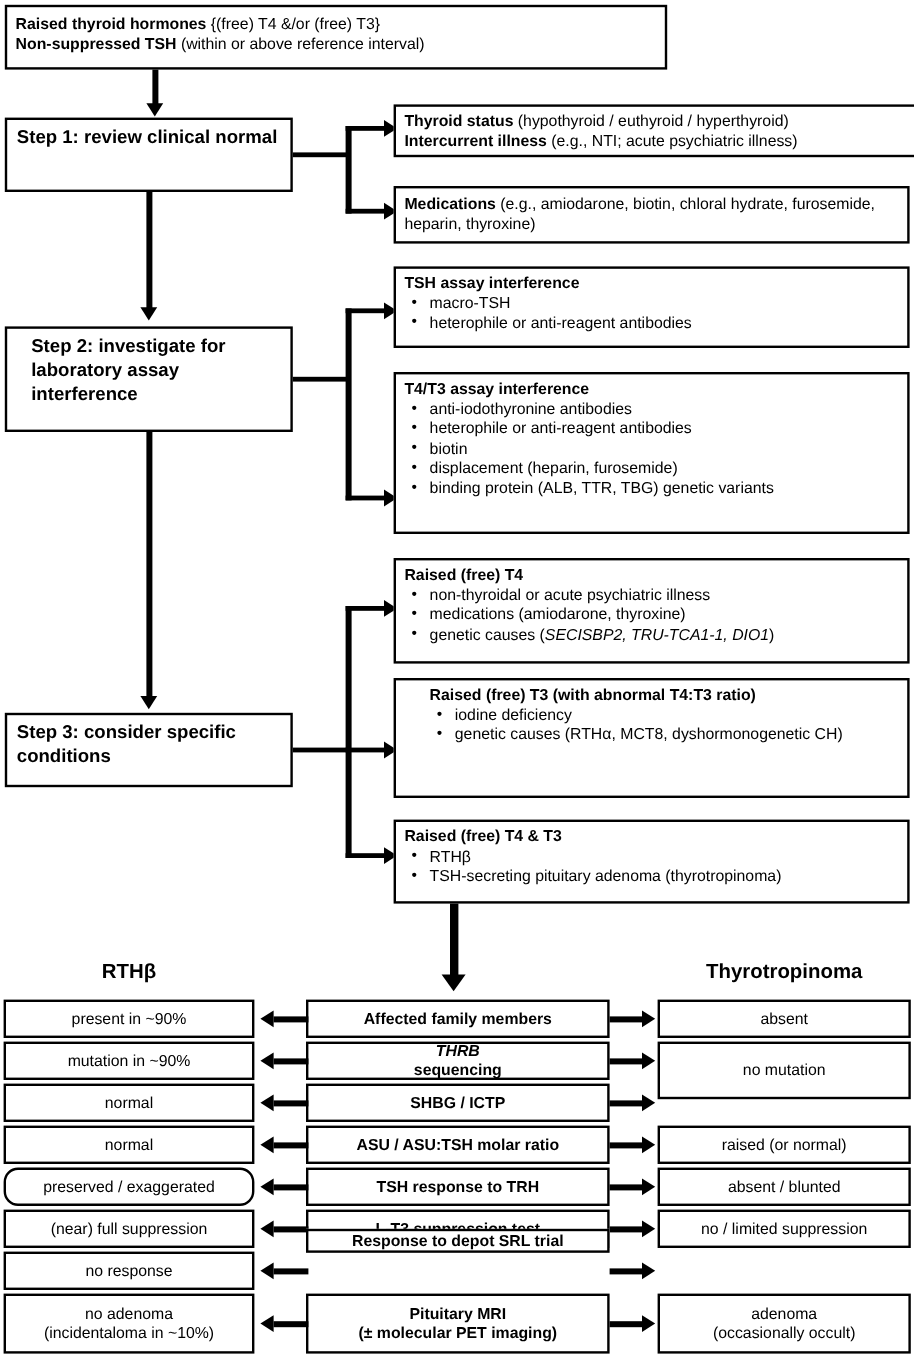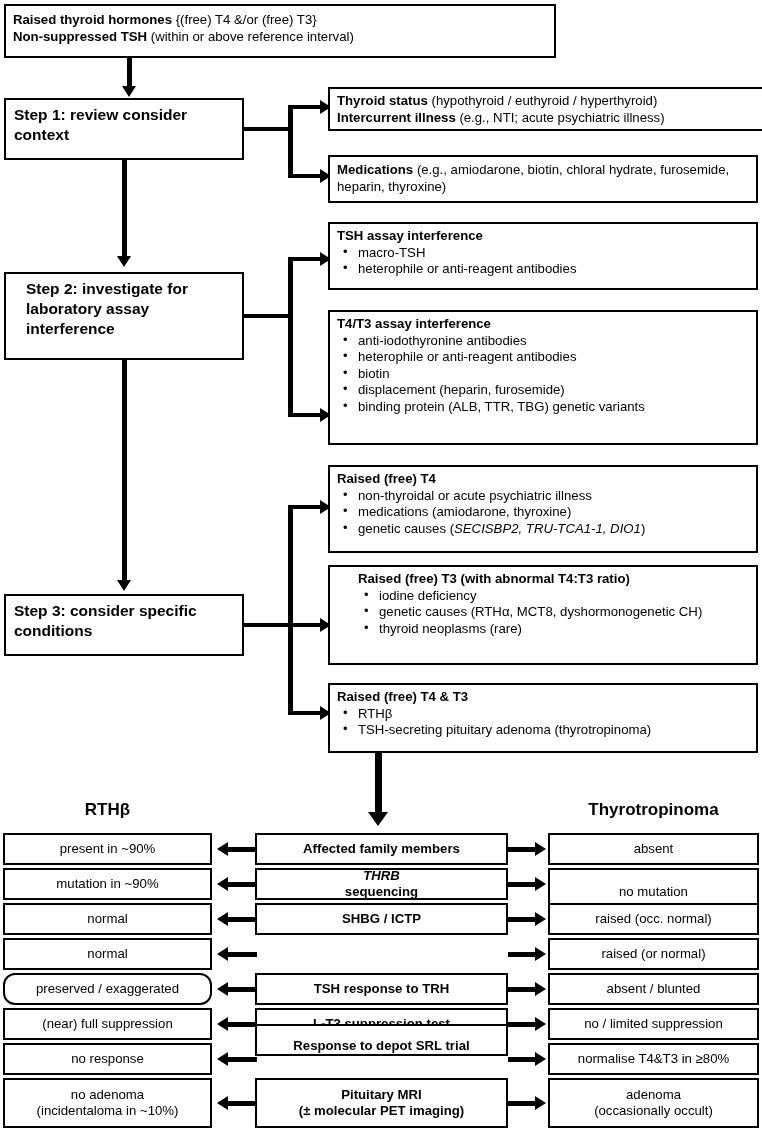--- a/index.html
+++ b/index.html
@@ -43,21 +43,21 @@
     <div class="inner" style="padding-top:6px;">
       <div><span class="b">Raised thyroid hormones</span><span> {(free) T4 &amp;/or (free) T3}</span></div>
       <div><span class="b">Non-suppressed TSH</span><span> (within or above reference interval)</span></div>
     </div>
   </div>
 
   <div class="ln vh" style="left:127px;top:58px;width:5px;height:30px;"></div>
   <div class="arrowD" style="left:122px;top:86px;"></div>
 
   <div class="box step" style="left:4px;top:98px;width:240px;height:62px;">
-    <div class="inner">Step 1: review consider context</div>
+    <div class="inner">Step 1: review clinical normal</div>
   </div>
 
   <div class="ln hh" style="left:244px;top:127px;width:48px;height:4px;"></div>
   <div class="ln vh" style="left:288px;top:105px;width:5px;height:73px;"></div>
   <div class="ln hh" style="left:288px;top:105px;width:38px;height:4px;"></div>
   <div class="arrowR" style="left:320px;top:100px;"></div>
   <div class="ln hh" style="left:288px;top:174px;width:38px;height:4px;"></div>
   <div class="arrowR" style="left:320px;top:169px;"></div>
 
   <div class="box t" style="left:328px;top:87px;width:456px;height:44px;">
@@ -136,21 +136,20 @@
       </ul>
     </div>
   </div>
 
   <div class="box t" style="left:328px;top:565px;width:430px;height:100px;">
     <div class="inner" style="padding-top:4px;padding-left:28px;">
       <div class="b">Raised (free) T3 (with abnormal T4:T3 ratio)</div>
       <ul class="bl">
         <li>iodine deficiency</li>
         <li style="width:360px;">genetic causes (RTHα, MCT8, dyshormonogenetic CH)</li>
-        <li>thyroid neoplasms (rare)</li>
       </ul>
     </div>
   </div>
 
   <div class="box t" style="left:328px;top:683px;width:430px;height:70px;">
     <div class="inner" style="padding-top:4px;">
       <div class="b">Raised (free) T4 &amp; T3</div>
       <ul class="bl">
         <li>RTHβ</li>
         <li>TSH-secreting pituitary adenoma (thyrotropinoma)</li>
@@ -194,31 +193,31 @@
   <div class="arrowL" style="left:217px;top:877px;"></div>
   <div class="ln hh" style="left:508px;top:882px;width:29px;height:5px;"></div>
   <div class="arrowR" style="left:535px;top:877px;"></div>
 
   <div class="cellbox" style="left:3px;top:903px;width:209px;height:32px;">
       <span>normal</span>
     </div>
   <div class="cellbox mid" style="left:255px;top:903px;width:253px;height:32px;">
       <span>SHBG / ICTP</span>
     </div>
-  <div class="cellbox" style="left:548px;top:903px;width:211px;height:32px;">
-      <span>raised (occ. normal)</span>
-    </div>
   <div class="ln hh" style="left:228px;top:917px;width:29px;height:5px;"></div>
   <div class="arrowL" style="left:217px;top:912px;"></div>
   <div class="ln hh" style="left:508px;top:917px;width:29px;height:5px;"></div>
   <div class="arrowR" style="left:535px;top:912px;"></div>
 
   <div class="cellbox" style="left:3px;top:938px;width:209px;height:32px;">
       <span>normal</span>
     </div>
+  <div class="cellbox mid" style="left:255px;top:938px;width:253px;height:32px;">
+      <span>ASU / ASU:TSH molar ratio</span>
+    </div>
   <div class="cellbox" style="left:548px;top:938px;width:211px;height:32px;">
       <span>raised (or normal)</span>
     </div>
   <div class="ln hh" style="left:228px;top:952px;width:29px;height:5px;"></div>
   <div class="arrowL" style="left:217px;top:947px;"></div>
   <div class="ln hh" style="left:508px;top:952px;width:29px;height:5px;"></div>
   <div class="arrowR" style="left:535px;top:947px;"></div>
 
   <div class="cellbox" style="left:3px;top:973px;width:209px;height:32px;border-radius:12px;">
       <span>preserved / exaggerated</span>
@@ -244,25 +243,22 @@
       <span>no / limited suppression</span>
     </div>
   <div class="ln hh" style="left:228px;top:1022px;width:29px;height:5px;"></div>
   <div class="arrowL" style="left:217px;top:1017px;"></div>
   <div class="ln hh" style="left:508px;top:1022px;width:29px;height:5px;"></div>
   <div class="arrowR" style="left:535px;top:1017px;"></div>
 
   <div class="cellbox" style="left:3px;top:1043px;width:209px;height:32px;">
       <span>no response</span>
     </div>
-  <div class="cellbox mid" style="left:255px;top:1024px;width:253px;height:32px;align-items:flex-end;">
+  <div class="cellbox mid" style="left:255px;top:1024px;width:253px;height:20px;align-items:flex-end;">
       <span>Response to depot SRL trial</span>
-    </div>
-  <div class="cellbox" style="left:548px;top:1043px;width:211px;height:32px;">
-      <span>normalise T4&amp;T3 in ≥80%</span>
     </div>
   <div class="ln hh" style="left:228px;top:1057px;width:29px;height:5px;"></div>
   <div class="arrowL" style="left:217px;top:1052px;"></div>
   <div class="ln hh" style="left:508px;top:1057px;width:29px;height:5px;"></div>
   <div class="arrowR" style="left:535px;top:1052px;"></div>
 
   <div class="cellbox" style="left:3px;top:1078px;width:209px;height:50px;white-space:pre-line;"><span>no adenoma
 (incidentaloma in ~10%)</span></div>
   <div class="cellbox mid" style="left:255px;top:1078px;width:253px;height:50px;white-space:pre-line;"><span>Pituitary MRI
 (± molecular PET imaging)</span></div>

